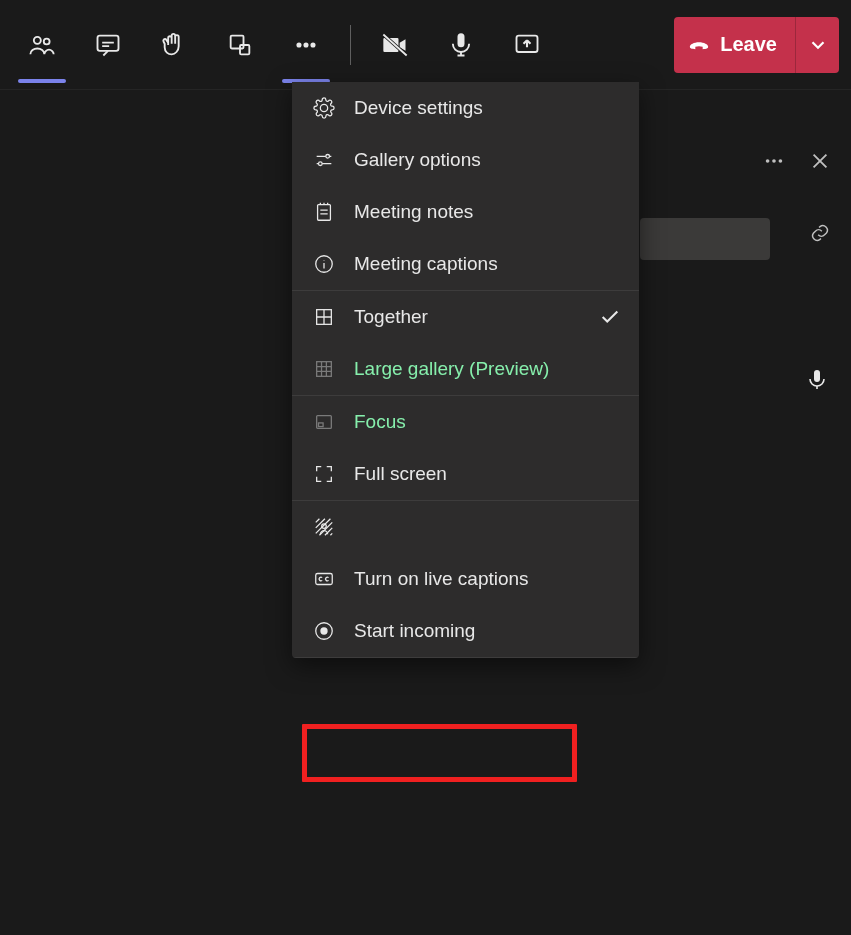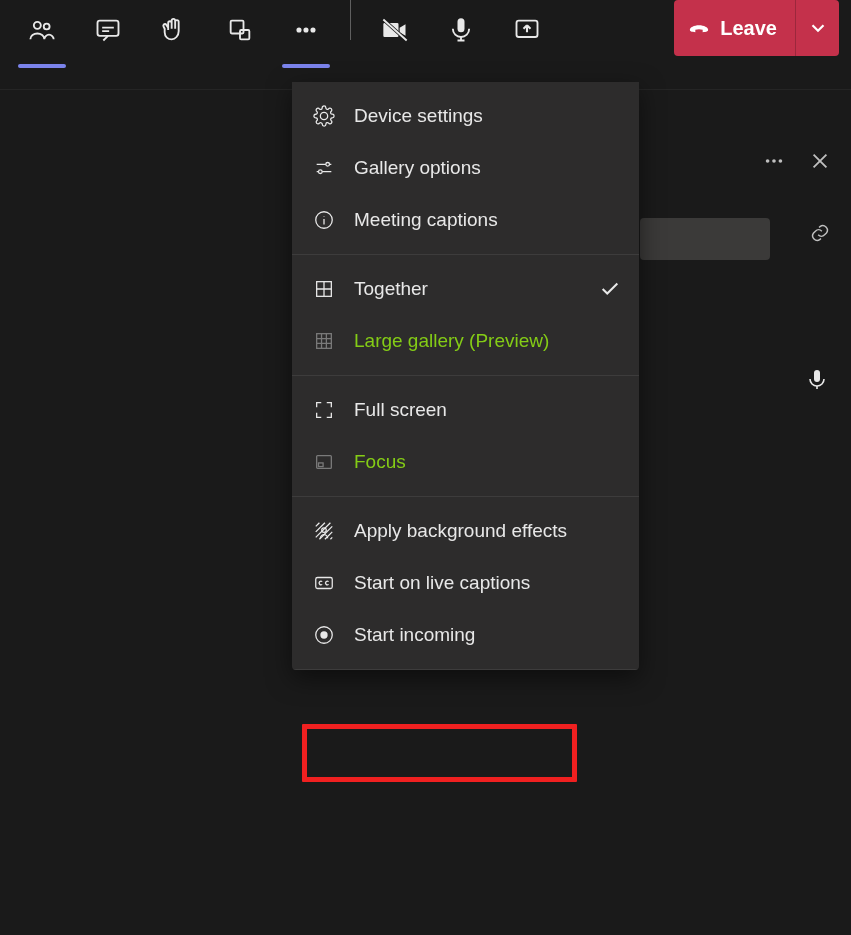--- a/index.html
+++ b/index.html
@@ -8,20 +8,21 @@
     height: 935px;
     background: #1a1a1a;
     font-family: "Segoe UI", -apple-system, sans-serif;
     color: #e8e8e8;
     overflow: hidden;
     position: relative;
   }
   .toolbar {
     height: 90px;
     display: flex;
+    align-items: center;
     padding: 0 12px;
     gap: 6px;
     background: #1a1a1a;
     border-bottom: 1px solid rgba(255,255,255,0.05);
   }
   .tool-btn {
     width: 60px;
     height: 60px;
     display: flex;
     align-items: center;
@@ -108,33 +109,33 @@
   .dropdown {
     position: absolute;
     top: 82px;
     left: 292px;
     width: 347px;
     background: #2d2c2c;
     box-shadow: 0 8px 24px rgba(0,0,0,0.5);
     border-radius: 0 0 4px 4px;
     overflow: hidden;
   }
-  .dd-section { padding: 8px 0; }
+  .dd-section { padding: 0 0; }
   .dd-divider { height: 1px; background: rgba(255,255,255,0.08); }
   .dd-item {
     display: flex;
     align-items: center;
     gap: 18px;
     padding: 14px 20px;
     font-size: 19px;
     color: #e8e8e8;
     cursor: pointer;
     position: relative;
   }
-  .dd-item.disabled { color: #84cc16; cursor: default; }
+  .dd-item.disabled { color: #86efac; cursor: default; }
   .dd-item .dd-icon {
     width: 24px;
     height: 24px;
     flex-shrink: 0;
     display: flex;
     align-items: center;
     justify-content: center;
   }
   .dd-item .dd-icon svg { width: 22px; height: 22px; }
   .dd-item .dd-icon .ico { fill: #e8e8e8; }
@@ -269,20 +270,29 @@
             <path class="ico-stroke" d="M4 8h10m4 0h2M4 16h2m4 0h10"></path>
             <circle class="ico-stroke" cx="16" cy="8" r="2"></circle>
             <circle class="ico-stroke" cx="8" cy="16" r="2"></circle>
           </svg>
         </span>
       <span>Gallery options</span>
     </div>
     <div class="dd-item">
       <span class="dd-icon">
           <svg viewBox="0 0 24 24">
+            <rect class="ico-stroke" x="5" y="4" width="14" height="17" rx="1"></rect>
+            <path class="ico-stroke" d="M8 4V2m4 2V2m4 2V2M8 10h8M8 14h8"></path>
+          </svg>
+        </span>
+      <span>Meeting notes</span>
+    </div>
+    <div class="dd-item">
+      <span class="dd-icon">
+          <svg viewBox="0 0 24 24">
             <circle class="ico-stroke" cx="12" cy="12" r="9"></circle>
             <path class="ico-stroke" d="M12 11v6m0-9v.5"></path>
           </svg>
         </span>
       <span>Meeting captions</span>
     </div>
   </div>
   <div class="dd-divider"></div>
   <div class="dd-section">
     <div class="dd-item">
@@ -302,58 +312,57 @@
           <svg viewBox="0 0 24 24">
             <rect class="ico-stroke" x="4" y="4" width="16" height="16"></rect>
             <path class="ico-stroke" d="M9.3 4v16M14.6 4v16M4 9.3h16M4 14.6h16"></path>
           </svg>
         </span>
       <span>Large gallery (Preview)</span>
     </div>
   </div>
   <div class="dd-divider"></div>
   <div class="dd-section">
-    <div class="dd-item">
-      <span class="dd-icon">
-          <svg viewBox="0 0 24 24">
-            <path class="ico-stroke" d="M4 9V4h5M20 9V4h-5M4 15v5h5M20 15v5h-5"></path>
-          </svg>
-        </span>
-      <span>Full screen</span>
-    </div>
     <div class="dd-item disabled">
       <span class="dd-icon">
           <svg viewBox="0 0 24 24">
             <rect class="ico-stroke" x="4" y="5" width="16" height="14" rx="1"></rect>
             <rect class="ico-stroke" x="6" y="13" width="5" height="4"></rect>
           </svg>
         </span>
       <span>Focus</span>
+    </div>
+    <div class="dd-item">
+      <span class="dd-icon">
+          <svg viewBox="0 0 24 24">
+            <path class="ico-stroke" d="M4 9V4h5M20 9V4h-5M4 15v5h5M20 15v5h-5"></path>
+          </svg>
+        </span>
+      <span>Full screen</span>
     </div>
   </div>
   <div class="dd-divider"></div>
   <div class="dd-section">
     <div class="dd-item">
       <span class="dd-icon">
           <svg viewBox="0 0 24 24">
             <path class="ico-stroke" d="M3 7l4-4M3 13l10-10M3 19L19 3M7 21L21 7M13 21l8-8M19 21l2-2"></path>
             <circle class="ico-stroke" cx="12" cy="11" r="2.5"></circle>
             <path class="ico-stroke" d="M8 20c0-2.5 2-4 4-4s4 1.5 4 4"></path>
           </svg>
         </span>
-      <span>Apply background effects</span>
     </div>
     <div class="dd-item">
       <span class="dd-icon">
           <svg viewBox="0 0 24 24">
             <rect class="ico-stroke" x="3" y="6" width="18" height="12" rx="2"></rect>
             <path class="ico-stroke" d="M10 10.5a2 2 0 1 0 0 3M17 10.5a2 2 0 1 0 0 3"></path>
           </svg>
         </span>
-      <span>Start on live captions</span>
+      <span>Turn on live captions</span>
     </div>
     <div class="dd-item">
       <span class="dd-icon">
           <svg viewBox="0 0 24 24">
             <circle class="ico-stroke" cx="12" cy="12" r="9"></circle>
             <circle class="ico" cx="12" cy="12" r="4"></circle>
           </svg>
         </span>
       <span>Start incoming</span>
     </div>

